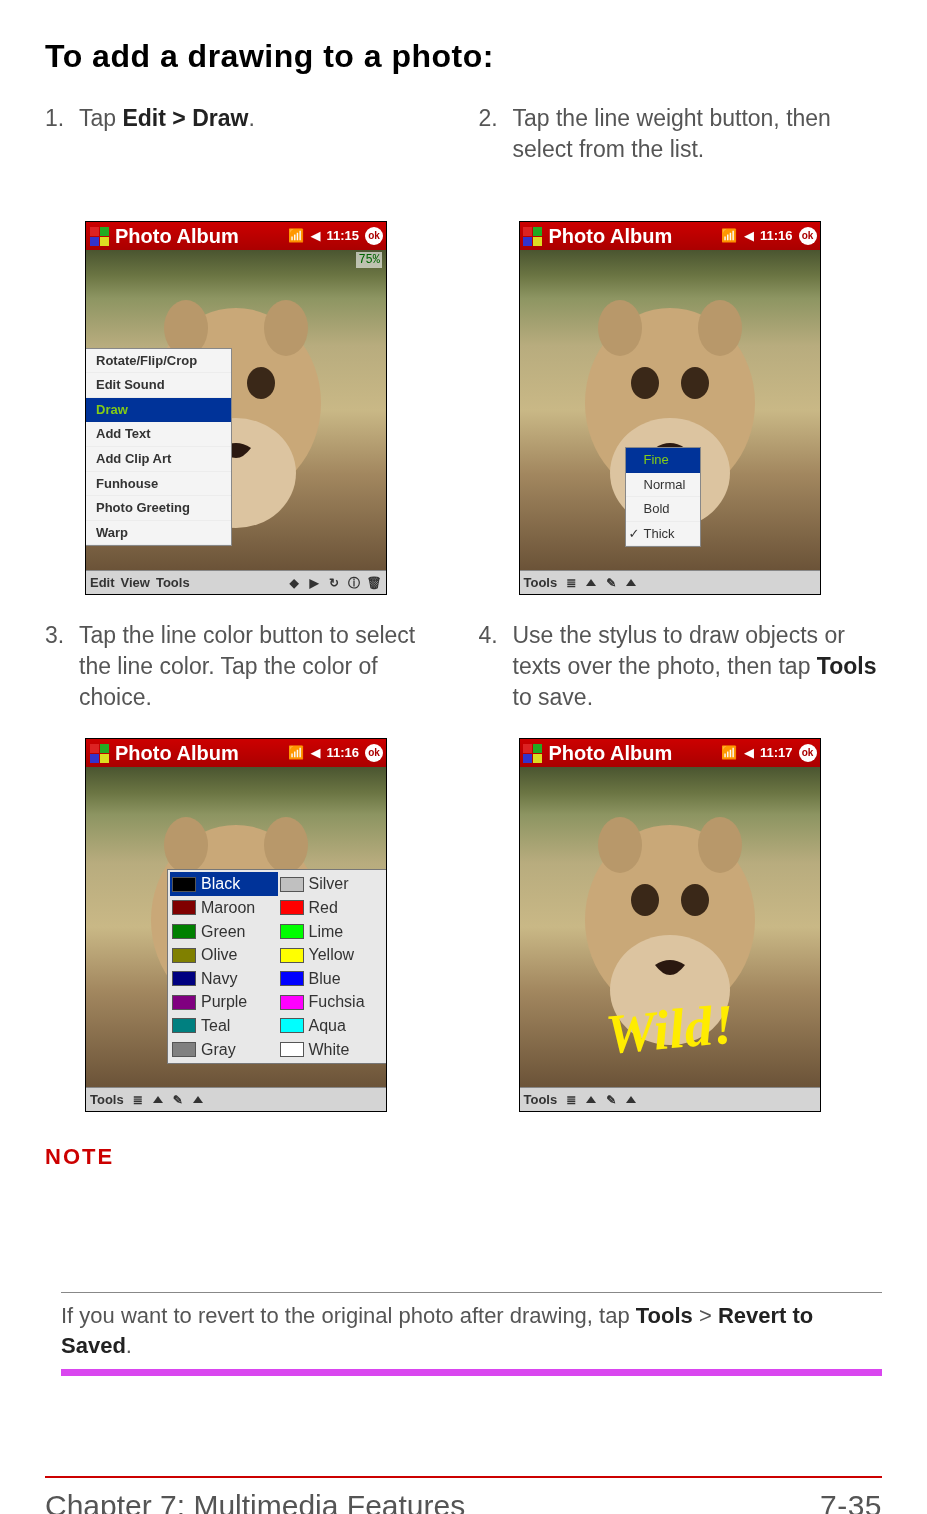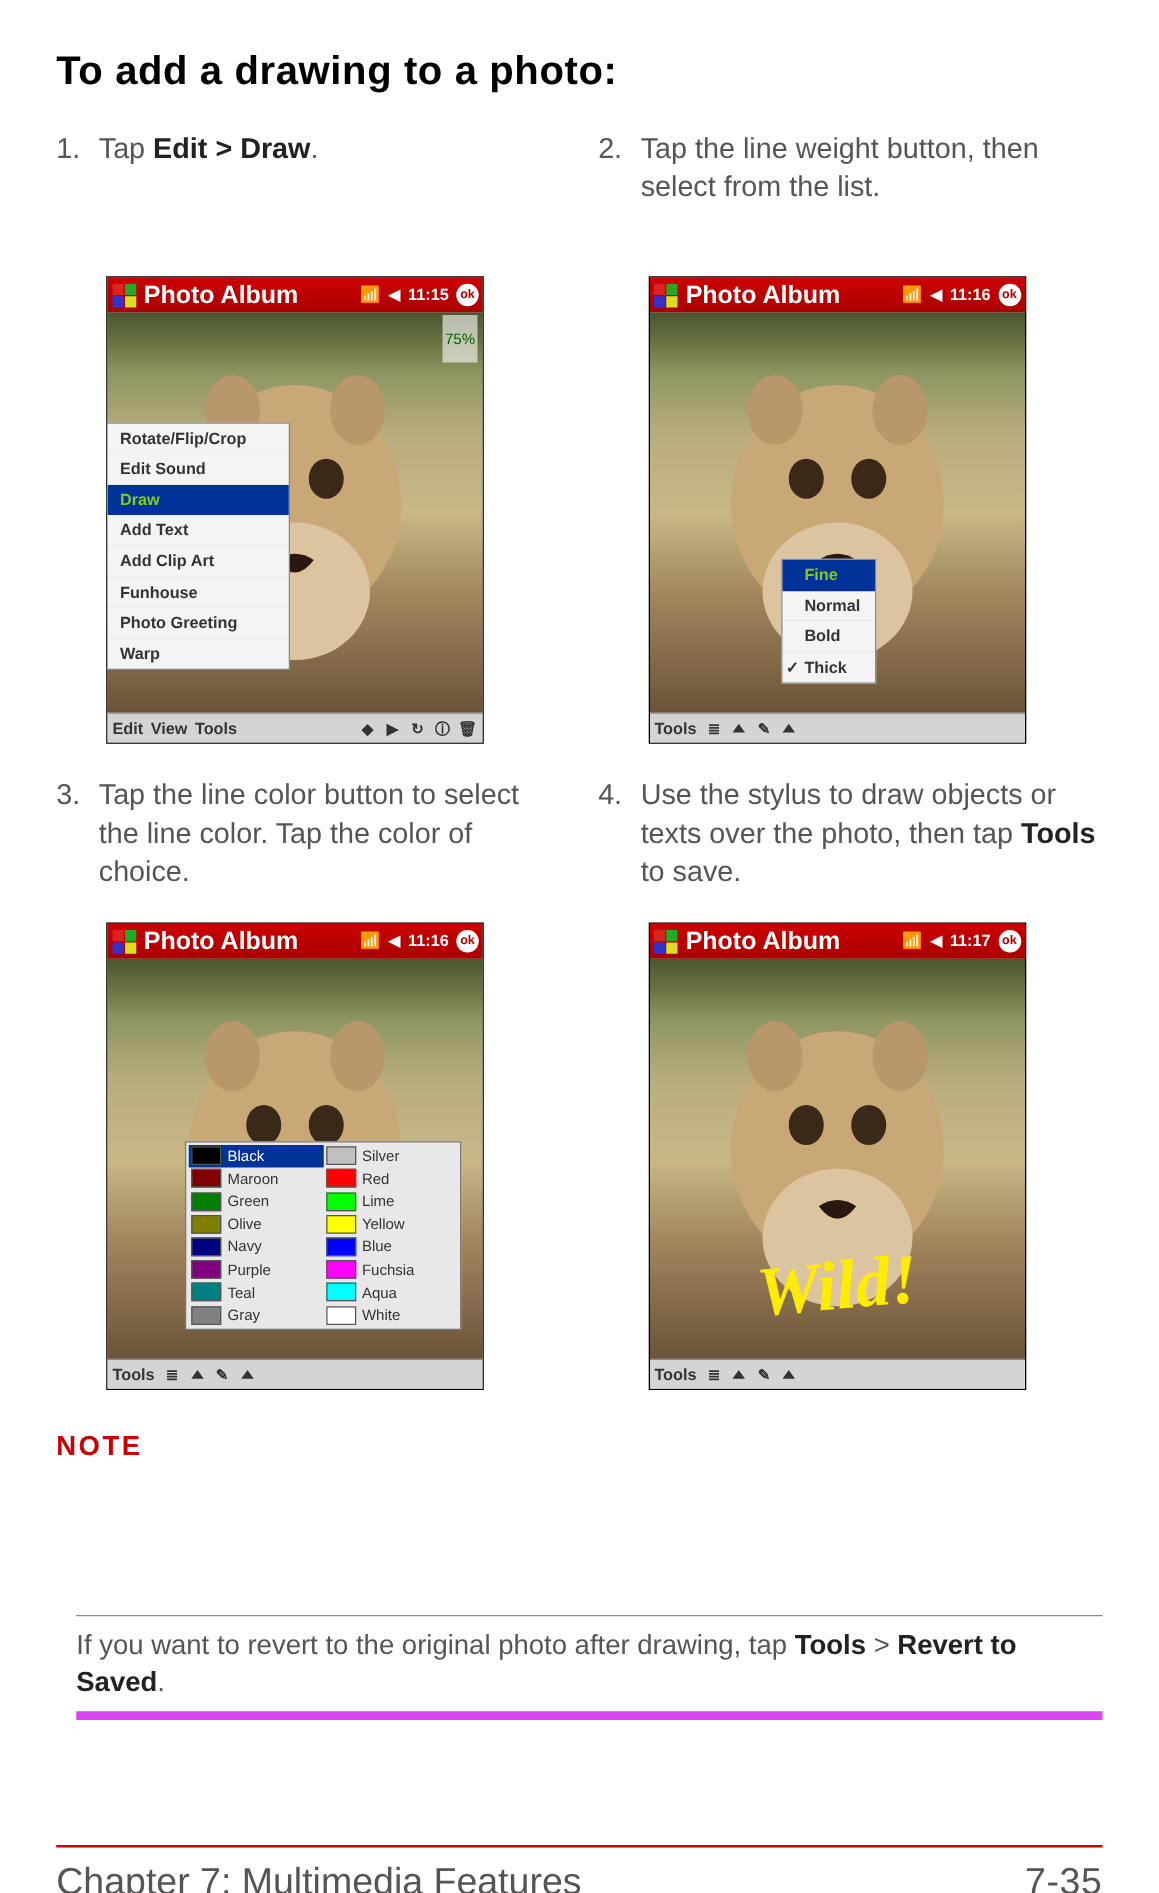--- a/index.html
+++ b/index.html
@@ -89,50 +89,51 @@
     left: 50%; top: 50%;
     transform: translate(-50%, -45%);
     width: 240px;
   }
   .percent {
     position: absolute;
     right: 4px; top: 2px;
     color: #006400;
     font-size: 12px;
     background: rgba(255,255,255,0.6);
-    padding: 11px 2px;
+    padding: 0 2px;
+    font-family: Liberation Mono, monospace;
   }
   .menu-popup {
     position: absolute;
     background: #f4f4f4;
     border: 1px solid #888;
     font-family: Tahoma, Arial, sans-serif;
     font-size: 13px;
     font-weight: bold;
   }
   .menu-popup .item {
     padding: 3px 10px;
     border-bottom: 1px solid rgba(0,0,0,0.03);
   }
   .menu-popup .item.sel {
     background: #003399;
     color: #84cc16;
   }
-  .menu-popup.edit-menu { left: -1px; bottom: 34px; width: 145px; }
+  .menu-popup.edit-menu { left: -1px; bottom: 24px; width: 145px; }
   .menu-popup.weight-menu { left: 105px; bottom: 23px; width: 74px; }
-  .menu-popup.weight-menu .item { font-weight: bold; padding-left: 18px; position: relative;}
+  .menu-popup.weight-menu .item { font-weight: normal; padding-left: 18px; position: relative;}
   .menu-popup.weight-menu .item.checked::before {
     content: "✓"; position: absolute; left: 3px;
   }
   .color-popup {
     position: absolute;
-    left: 62px; bottom: 23px;
+    left: 81px; bottom: 23px;
     background: #e8e8e8;
     border: 1px solid #777;
-    font-size: 12px;
+    font-size: 16px;
     padding: 2px;
     width: 215px;
   }
   .color-row { display: flex; }
   .color-cell { display: flex; align-items: center; width: 50%; padding: 1px 2px;}
   .color-cell.sel { background: #003399; color: #fff; }
   .swatch { width: 22px; height: 13px; border: 1px solid #555; margin-right: 5px; flex-shrink:0;}
   .bottombar {
     height: 23px;
     background: #d4d4d4;

